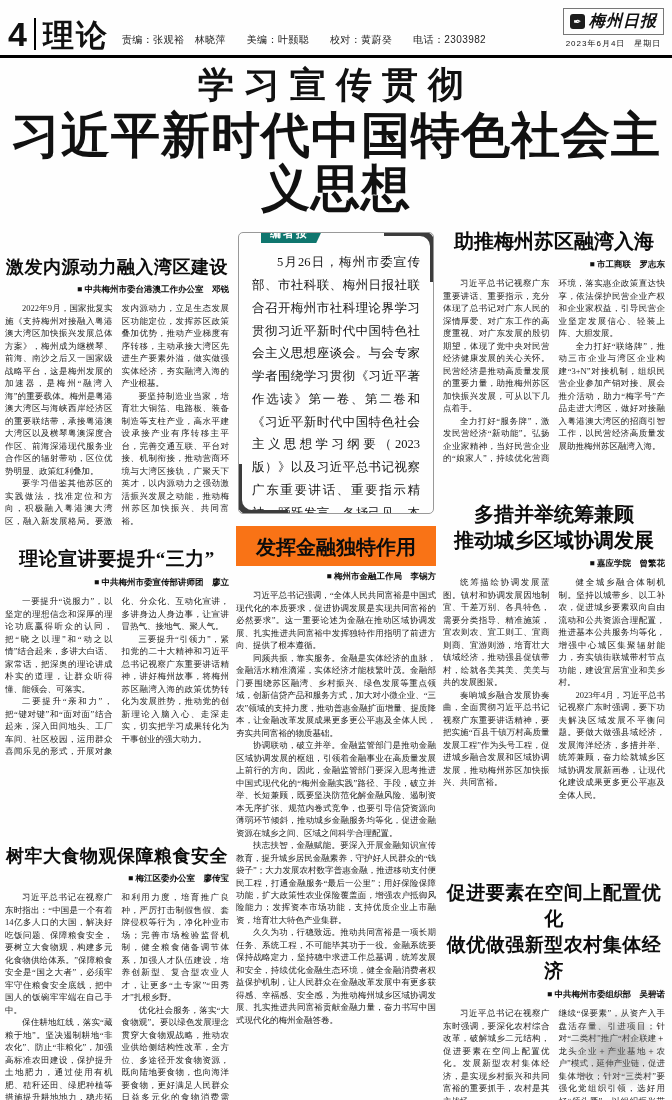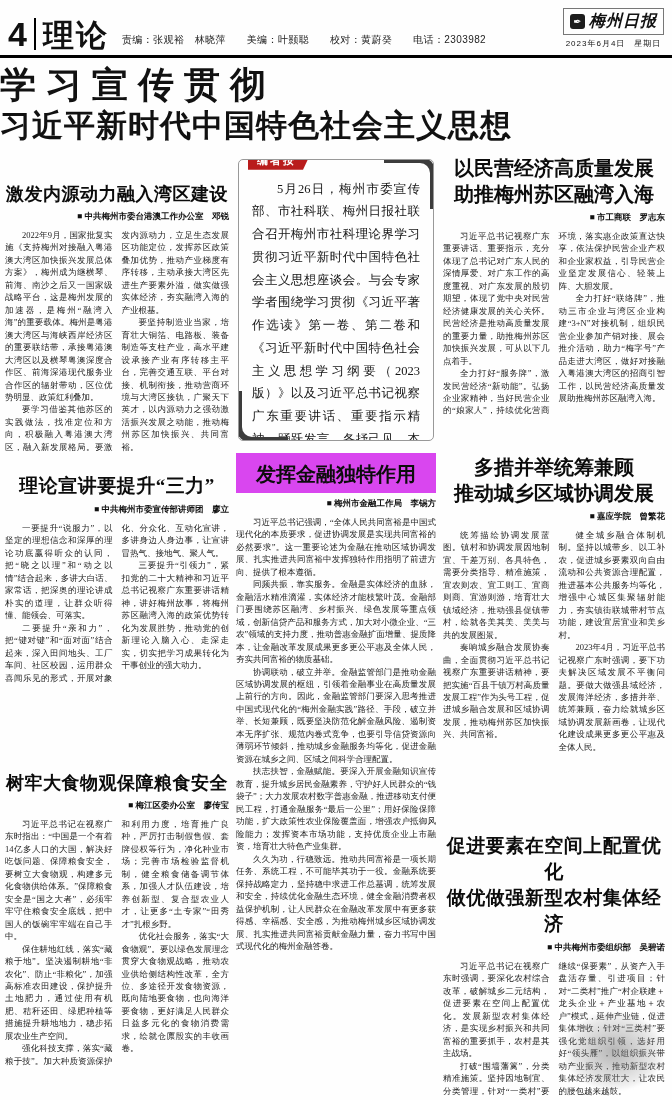--- a/index.html
+++ b/index.html
@@ -15,51 +15,51 @@
          padding:0 0 3px 6px;letter-spacing:.4px;white-space:nowrap;}
   .tb-right{text-align:right;padding-bottom:1px;}
   .masthead{display:flex;align-items:center;justify-content:flex-end;gap:4px;
             border:1px solid #777;padding:2px 6px;}
   .masthead-emblem{width:15px;height:15px;background:#1d1d1d;color:#fff;border-radius:3px;
                    display:flex;align-items:center;justify-content:center;font-size:10px;line-height:1;}
   .paper-name{font-weight:900;font-size:16px;font-style:italic;letter-spacing:1px;}
   .date-line{font-family:"Liberation Sans",sans-serif;font-size:8px;margin-top:3px;letter-spacing:1px;text-align:center;}
   .top-rule{height:3px;background:#000;margin-top:2px;}
   
-  .banner{margin-top:8px;line-height:1.1;}
+  .banner{text-align:center;margin-top:8px;line-height:1.1;}
   .banner-l1{font-size:36px;font-weight:900;letter-spacing:10px;}
-  .banner-l2{font-size:31px;font-weight:900;letter-spacing:1px;margin-top:3px;}
+  .banner-l2{font-size:49px;font-weight:900;letter-spacing:1px;margin-top:3px;}
   
   .columns{display:flex;gap:7px;padding:12px 5px 0;}
   .col-left{width:224px;}
   .col-center{width:200px;}
   .col-right{width:222px;}
   .article{margin-bottom:16px;}
   .art-title{font-weight:900;text-align:center;color:#0c0c0c;}
   .t18{font-size:18px;letter-spacing:.5px;margin-top:27px;}
   .t19{font-size:19px;letter-spacing:.5px;}
   .t20{font-size:20px;line-height:1.3;}
   .byline{font-family:"Liberation Sans",sans-serif;font-weight:bold;font-size:8.5px;
           text-align:right;margin:5px 0 6px;color:#111;}
   .body2{column-count:2;column-gap:9px;text-align:justify;overflow:hidden;}
   .body1{text-align:justify;overflow:hidden;}
   .para{font-size:8.5px;line-height:1.47;text-indent:2em;margin:0;color:#1c1c1c;}
   
   .note-box{position:relative;border:1px solid #999;border-radius:5px;
             margin:4px 2px 12px;padding:18px 13px 10px;height:252px;overflow:hidden;}
-  .note-tab{position:absolute;top:-9px;left:9px;background:#b91c1c;color:#fff;
+  .note-tab{position:absolute;top:-9px;left:22px;background:#0f766e;color:#fff;
             font:bold 11px/19px "Liberation Sans",sans-serif;padding:0 16px 0 9px;
             letter-spacing:2px;clip-path:polygon(0 0,100% 0,calc(100% - 9px) 100%,0 100%);}
   .corner-tr{position:absolute;top:-3px;right:-3px;width:46px;height:46px;
              border-top:6px solid #3c3c3c;border-right:6px solid #3c3c3c;border-top-right-radius:16px;}
   .corner-bl{position:absolute;bottom:-3px;left:-3px;width:46px;height:46px;
              border-bottom:6px solid #3c3c3c;border-left:6px solid #3c3c3c;border-bottom-left-radius:16px;}
   .note-text{font-size:12.5px;line-height:1.82;text-align:justify;text-indent:2em;color:#151515;}
   
-  .gray-title{background:#d946ef;padding:8px 2px 6px;margin-top:10px;}
+  .gray-title{background:#f97316;padding:8px 2px 6px;margin-top:10px;}
   
   .watermark{position:absolute;right:8px;bottom:10px;width:100px;height:78px;border-radius:50%;
              background:radial-gradient(ellipse at center,rgba(110,110,110,.5),rgba(150,150,150,.2) 58%,transparent 75%);
              filter:blur(1.5px);pointer-events:none;}
 </style>
 </head>
 <body>
 
 <div class="page">
 
@@ -143,21 +143,20 @@
             <p class="para">扶志扶智，金融赋能。要深入开展金融知识宣传教育，提升城乡居民金融素养，守护好人民群众的“钱袋子”；大力发展农村数字普惠金融，推进移动支付便民工程，打通金融服务“最后一公里”；用好保险保障功能，扩大政策性农业保险覆盖面，增强农户抵御风险能力；发挥资本市场功能，支持优质企业上市融资，培育壮大特色产业集群。</p>
             <p class="para">久久为功，行稳致远。推动共同富裕是一项长期任务、系统工程，不可能毕其功于一役。金融系统要保持战略定力，坚持稳中求进工作总基调，统筹发展和安全，持续优化金融生态环境，健全金融消费者权益保护机制，让人民群众在金融改革发展中有更多获得感、幸福感、安全感，为推动梅州城乡区域协调发展、扎实推进共同富裕贡献金融力量，奋力书写中国式现代化的梅州金融答卷。</p>
           </div>
       </div>
 
     </div>
 
     <div class="col-right">
 
       <div class="article">
-        <div class="art-title t20">以民营经济高质量发展</div>
         <div class="art-title t20">助推梅州苏区融湾入海</div>
         <div class="byline">■ 市工商联　罗志东</div>
         <div class="body2" style="height:208px">
             <p class="para">习近平总书记视察广东重要讲话、重要指示，充分体现了总书记对广东人民的深情厚爱、对广东工作的高度重视、对广东发展的殷切期望，体现了党中央对民营经济健康发展的关心关怀。民营经济是推动高质量发展的重要力量，助推梅州苏区加快振兴发展，可从以下几点着手。</p>
             <p class="para">全力打好“服务牌”，激发民营经济“新动能”。弘扬企业家精神，当好民营企业的“娘家人”，持续优化营商环境，落实惠企政策直达快享，依法保护民营企业产权和企业家权益，引导民营企业坚定发展信心、轻装上阵、大胆发展。</p>
             <p class="para">全力打好“联络牌”，推动三市企业与湾区企业构建“3+N”对接机制，组织民营企业参加产销对接、展会推介活动，助力“梅字号”产品走进大湾区，做好对接融入粤港澳大湾区的招商引智工作，以民营经济高质量发展助推梅州苏区融湾入海。</p>
           </div>
       </div>
 
       <div class="article">

